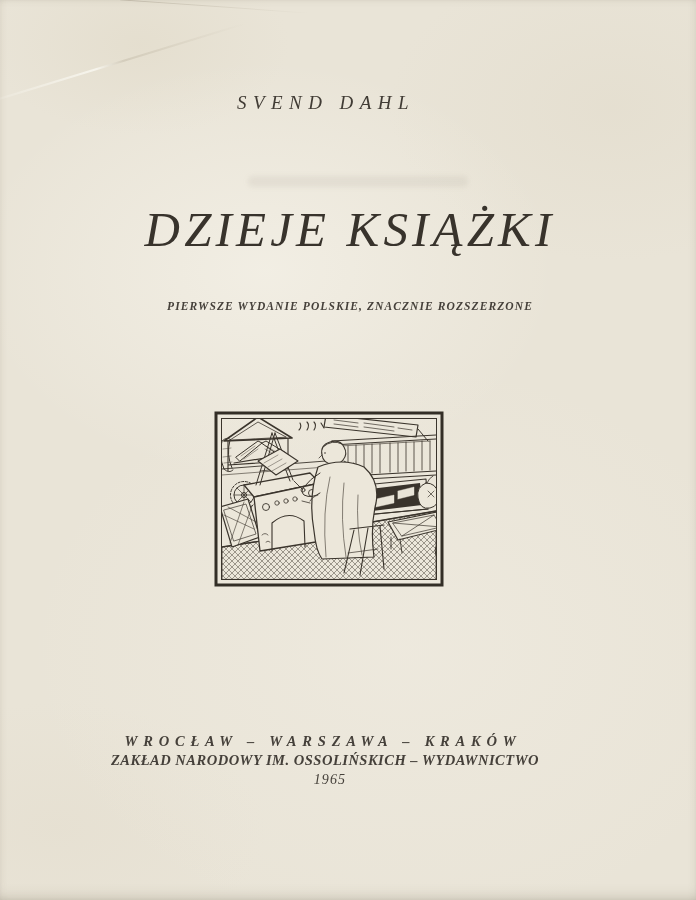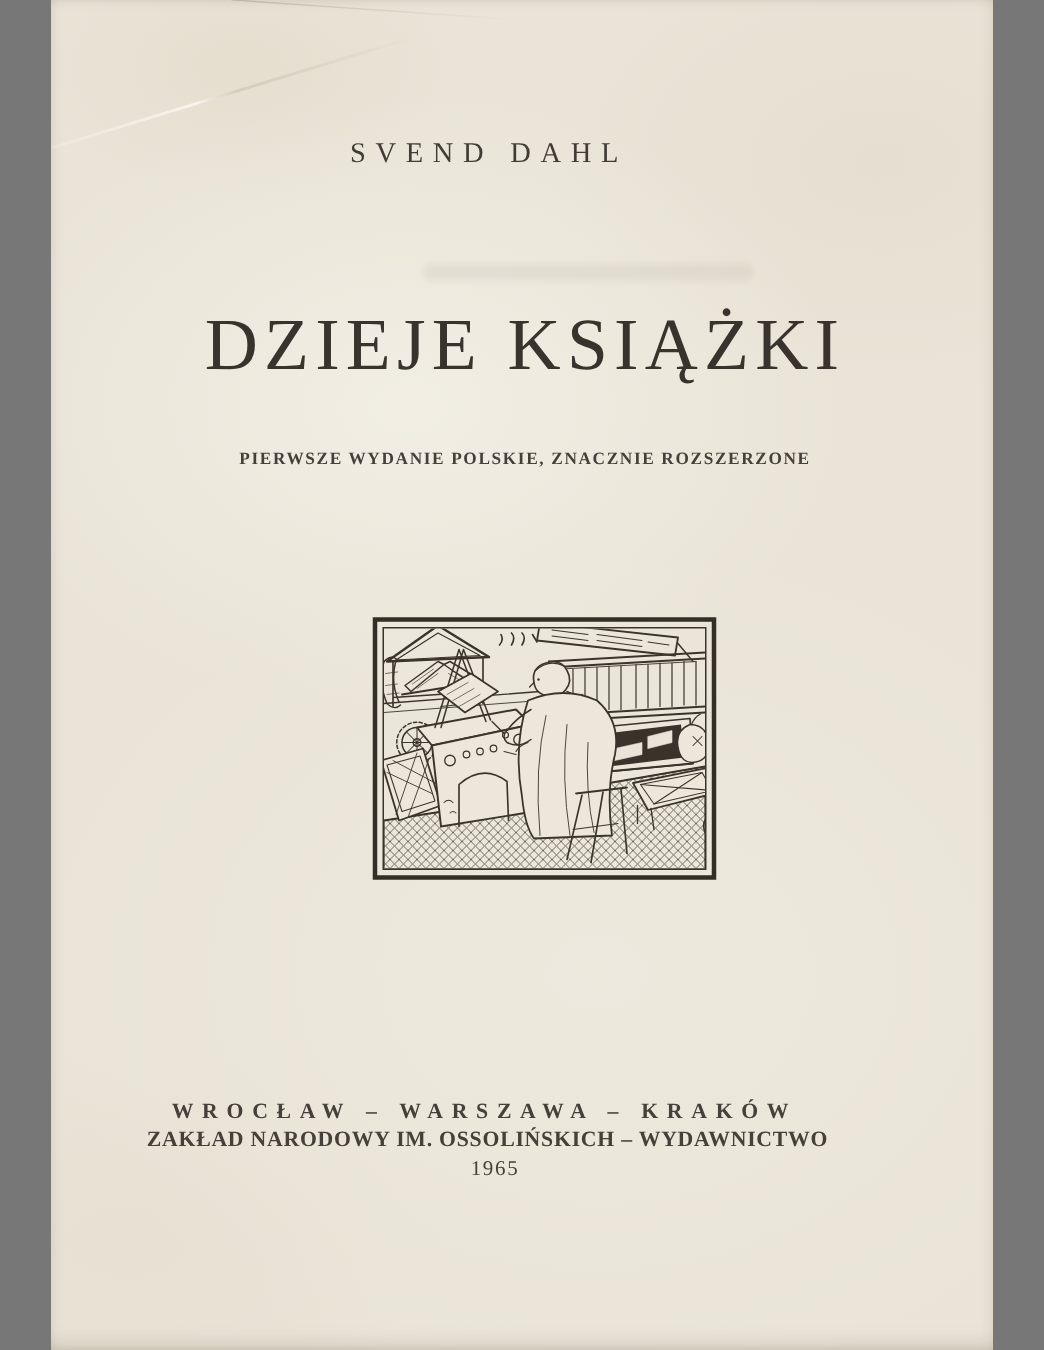--- a/index.html
+++ b/index.html
@@ -1,28 +1,29 @@
 <!DOCTYPE html>
 <html><head>
 <meta charset="utf-8">
 <style>
   html,body{margin:0;padding:0;background:#777;}
   .page{
     position:relative;
-    width:628px;height:900px;
+    width:696px;height:900px;
     margin:0 auto;
     overflow:hidden;
     font-family:"Liberation Serif", serif;
     background-color:#e9e4d7;
     background-image:
       radial-gradient(ellipse 420px 300px at 38% 30%, rgba(252,250,243,.45), rgba(252,250,243,0) 70%),
       radial-gradient(ellipse 520px 400px at 58% 72%, rgba(242,238,228,.5), rgba(242,238,228,0) 72%),
       radial-gradient(ellipse 320px 220px at 88% 12%, rgba(223,216,199,.4), rgba(223,216,199,0) 70%),
       radial-gradient(ellipse 300px 180px at 8% 92%, rgba(226,219,203,.4), rgba(226,219,203,0) 70%),
       radial-gradient(ellipse 200px 120px at 20% 5%, rgba(224,217,199,.5), rgba(224,217,199,0) 75%);
+    font-style: italic;
   }
   .page::after{
     content:"";position:absolute;inset:0;pointer-events:none;
     box-shadow:
       inset 0 -10px 16px -12px rgba(105,95,75,.45),
       inset 0 5px 10px -8px rgba(105,95,75,.28),
       inset -6px 0 14px -12px rgba(105,95,75,.22),
       inset 6px 0 14px -12px rgba(105,95,75,.18);
   }
   .crease-a{

